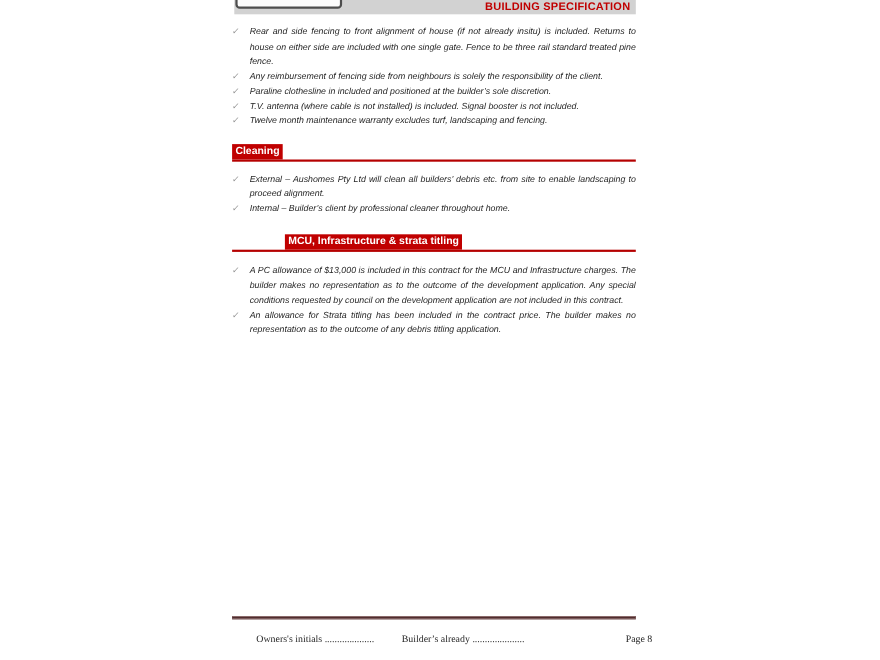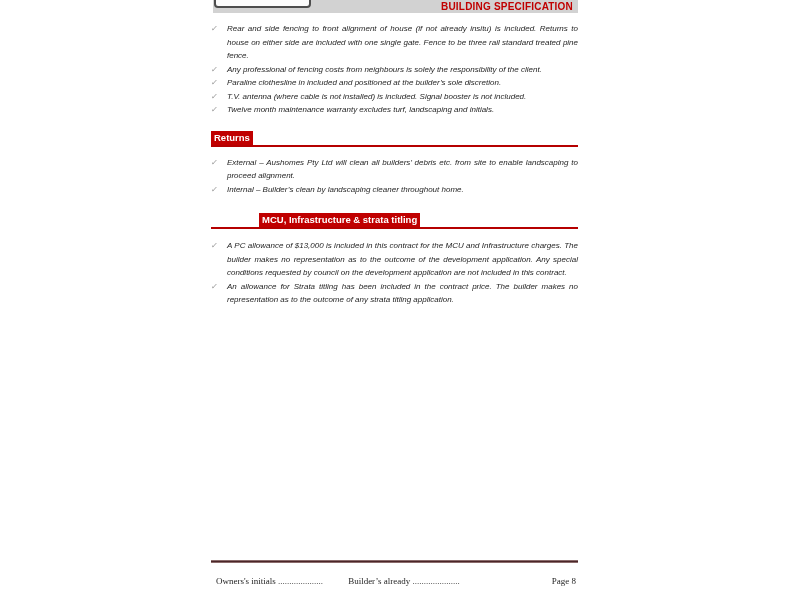--- a/index.html
+++ b/index.html
@@ -53,21 +53,21 @@
     font-weight:bold; font-size:9.5px; line-height:14px;
     padding:0 3px;
   }
   
   .footer-rule {
     position:absolute; left:211px; top:560px; width:367px; height:3px;
     background:#4a2628;
     border-top:1px solid #8a6a6a; border-bottom:1px solid #8a6a6a;
   }
   .footer-row {
-    position:absolute; left:211px; top:576px; width:367px;
+    position:absolute; left:228px; top:576px; width:367px;
     display:flex; align-items:baseline;
     font-family:"Liberation Serif", serif;
     font-size:9px; color:#262626;
   }
   .footer-owners { margin-left:5px; }
   .footer-builders { margin-left:25px; }
   .footer-page { margin-left:auto; margin-right:2px;text-align:right; }
 </style>
 </head>
 <body>
@@ -81,61 +81,61 @@
 
   <div class="content">
 
     <ul class="bullets">
       <li>
         <span class="check">✓</span>
         <span class="bullet-text">Rear and side fencing to front alignment of house (if not already insitu) is included. Returns to house on either side are included with one single gate.  Fence to be three rail standard treated pine fence.</span>
       </li>
       <li>
         <span class="check">✓</span>
-        <span class="bullet-text">Any professional of fencing costs from neighbours is solely the responsibility of the client.</span>
+        <span class="bullet-text">Any reimbursement of fencing side from neighbours is solely the responsibility of the client.</span>
       </li>
       <li>
         <span class="check">✓</span>
         <span class="bullet-text">Paraline clothesline in included and positioned at the builder’s sole discretion.</span>
       </li>
       <li>
         <span class="check">✓</span>
         <span class="bullet-text">T.V. antenna (where cable is not installed) is included.  Signal booster is not included.</span>
       </li>
       <li>
         <span class="check">✓</span>
-        <span class="bullet-text">Twelve month maintenance warranty excludes turf, landscaping and initials.</span>
+        <span class="bullet-text">Twelve month maintenance warranty excludes turf, landscaping and fencing.</span>
       </li>
     </ul>
 
     <div class="sec-head cleaning">
-      <span class="sec-chip">Returns</span>
+      <span class="sec-chip">Cleaning</span>
     </div>
     <ul class="bullets">
       <li>
         <span class="check">✓</span>
         <span class="bullet-text">External – Aushomes Pty Ltd will clean all builders’ debris etc. from site to enable landscaping to proceed alignment.</span>
       </li>
       <li>
         <span class="check">✓</span>
-        <span class="bullet-text">Internal – Builder’s clean by landscaping cleaner throughout home.</span>
+        <span class="bullet-text">Internal – Builder’s client by professional cleaner throughout home.</span>
       </li>
     </ul>
 
     <div class="sec-head mcu">
       <span class="sec-chip">MCU, Infrastructure &amp; strata titling</span>
     </div>
     <ul class="bullets">
       <li>
         <span class="check">✓</span>
         <span class="bullet-text">A PC allowance of $13,000 is included in this contract for the MCU and Infrastructure charges.  The builder makes no representation as to the outcome of the development application.  Any special conditions requested by council on the development application are not included in this contract.</span>
       </li>
       <li>
         <span class="check">✓</span>
-        <span class="bullet-text">An allowance for Strata titling has been included in the contract price.  The builder makes no representation as to the outcome of any strata titling application.</span>
+        <span class="bullet-text">An allowance for Strata titling has been included in the contract price.  The builder makes no representation as to the outcome of any debris titling application.</span>
       </li>
     </ul>
 
   </div>
 
   <div class="footer-rule"></div>
   <div class="footer-row">
     <span class="footer-owners">Owners's initials ....................</span>
     <span class="footer-builders">Builder’s already .....................</span>
     <span class="footer-page">Page 8</span>

